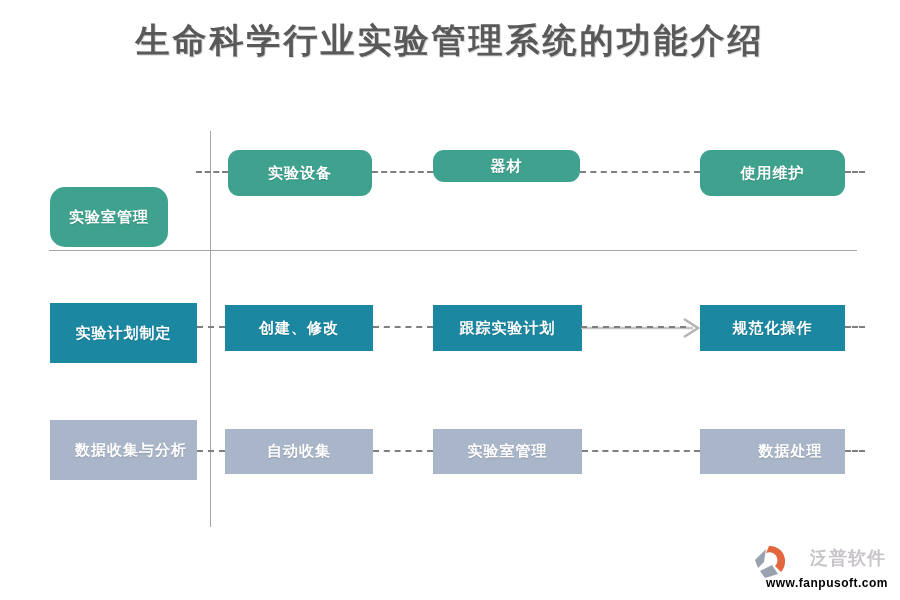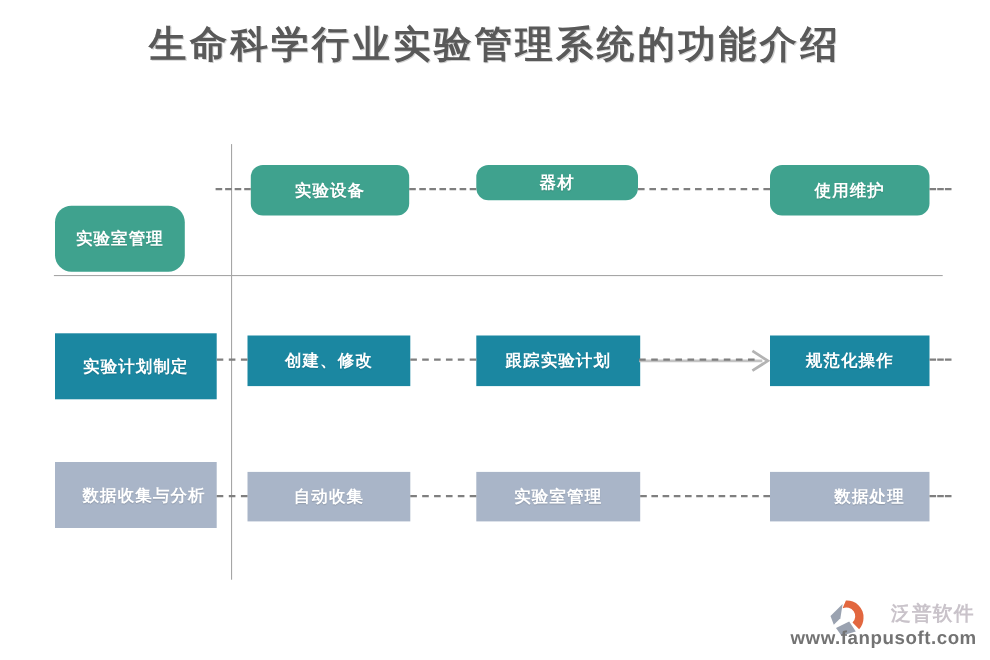--- a/index.html
+++ b/index.html
@@ -66,22 +66,22 @@
   .brand-mark { position: absolute; left: 0; top: -2px; width: 36px; height: 36px; }
   .brand-name {
     position: absolute; right: 2px; top: 0;
     font-size: 18px; font-weight: bold;
     letter-spacing: 1px;
     color: #c9c3ca;
     white-space: nowrap;
   }
   .brand-url {
     position: absolute; right: 0; bottom: 0;
-    font-size: 17px; font-weight: bold;
-    color: #737373;
+    font-size: 12px; font-weight: bold;
+    color: #000000;
     letter-spacing: 0.5px;
     white-space: nowrap;
   }
 </style>
 </head>
 <body>
 
 <div class="title">生命科学行业实验管理系统的功能介绍</div>
 
 <div class="v-divider"></div>

